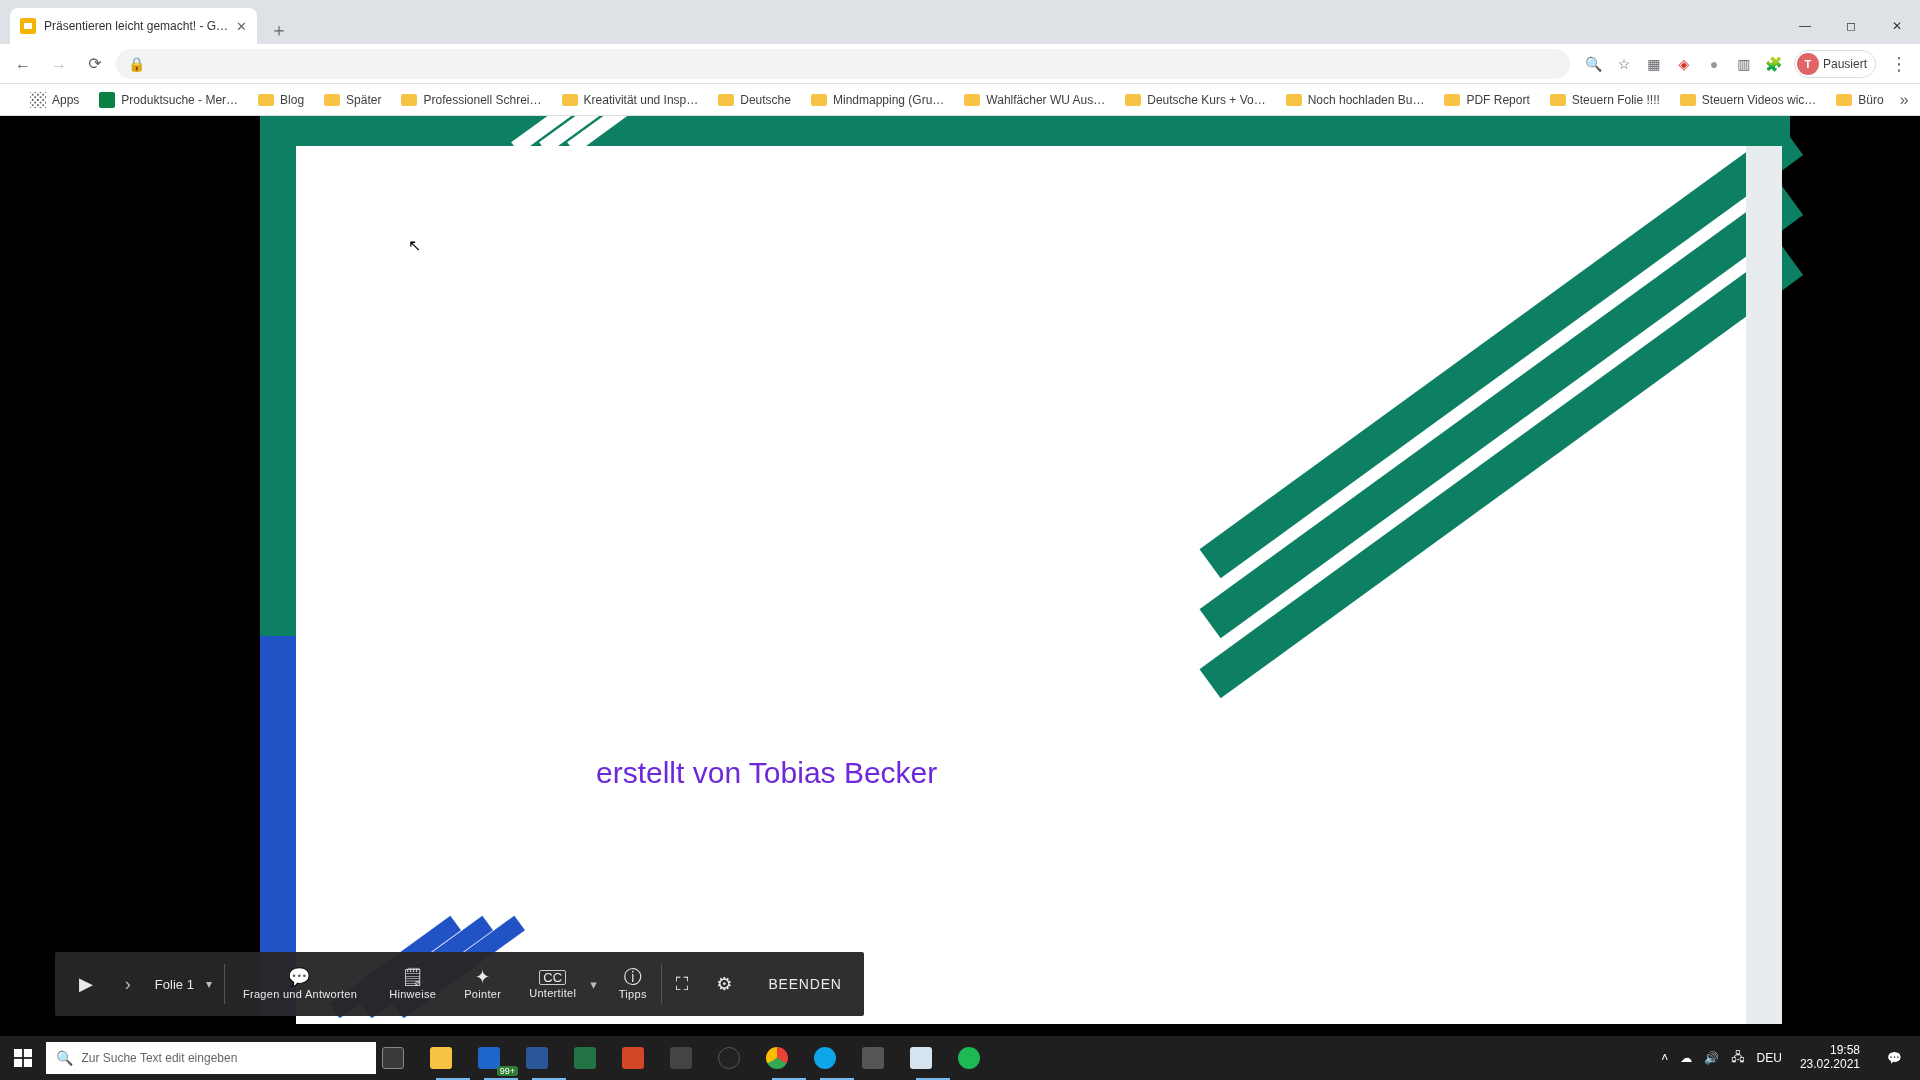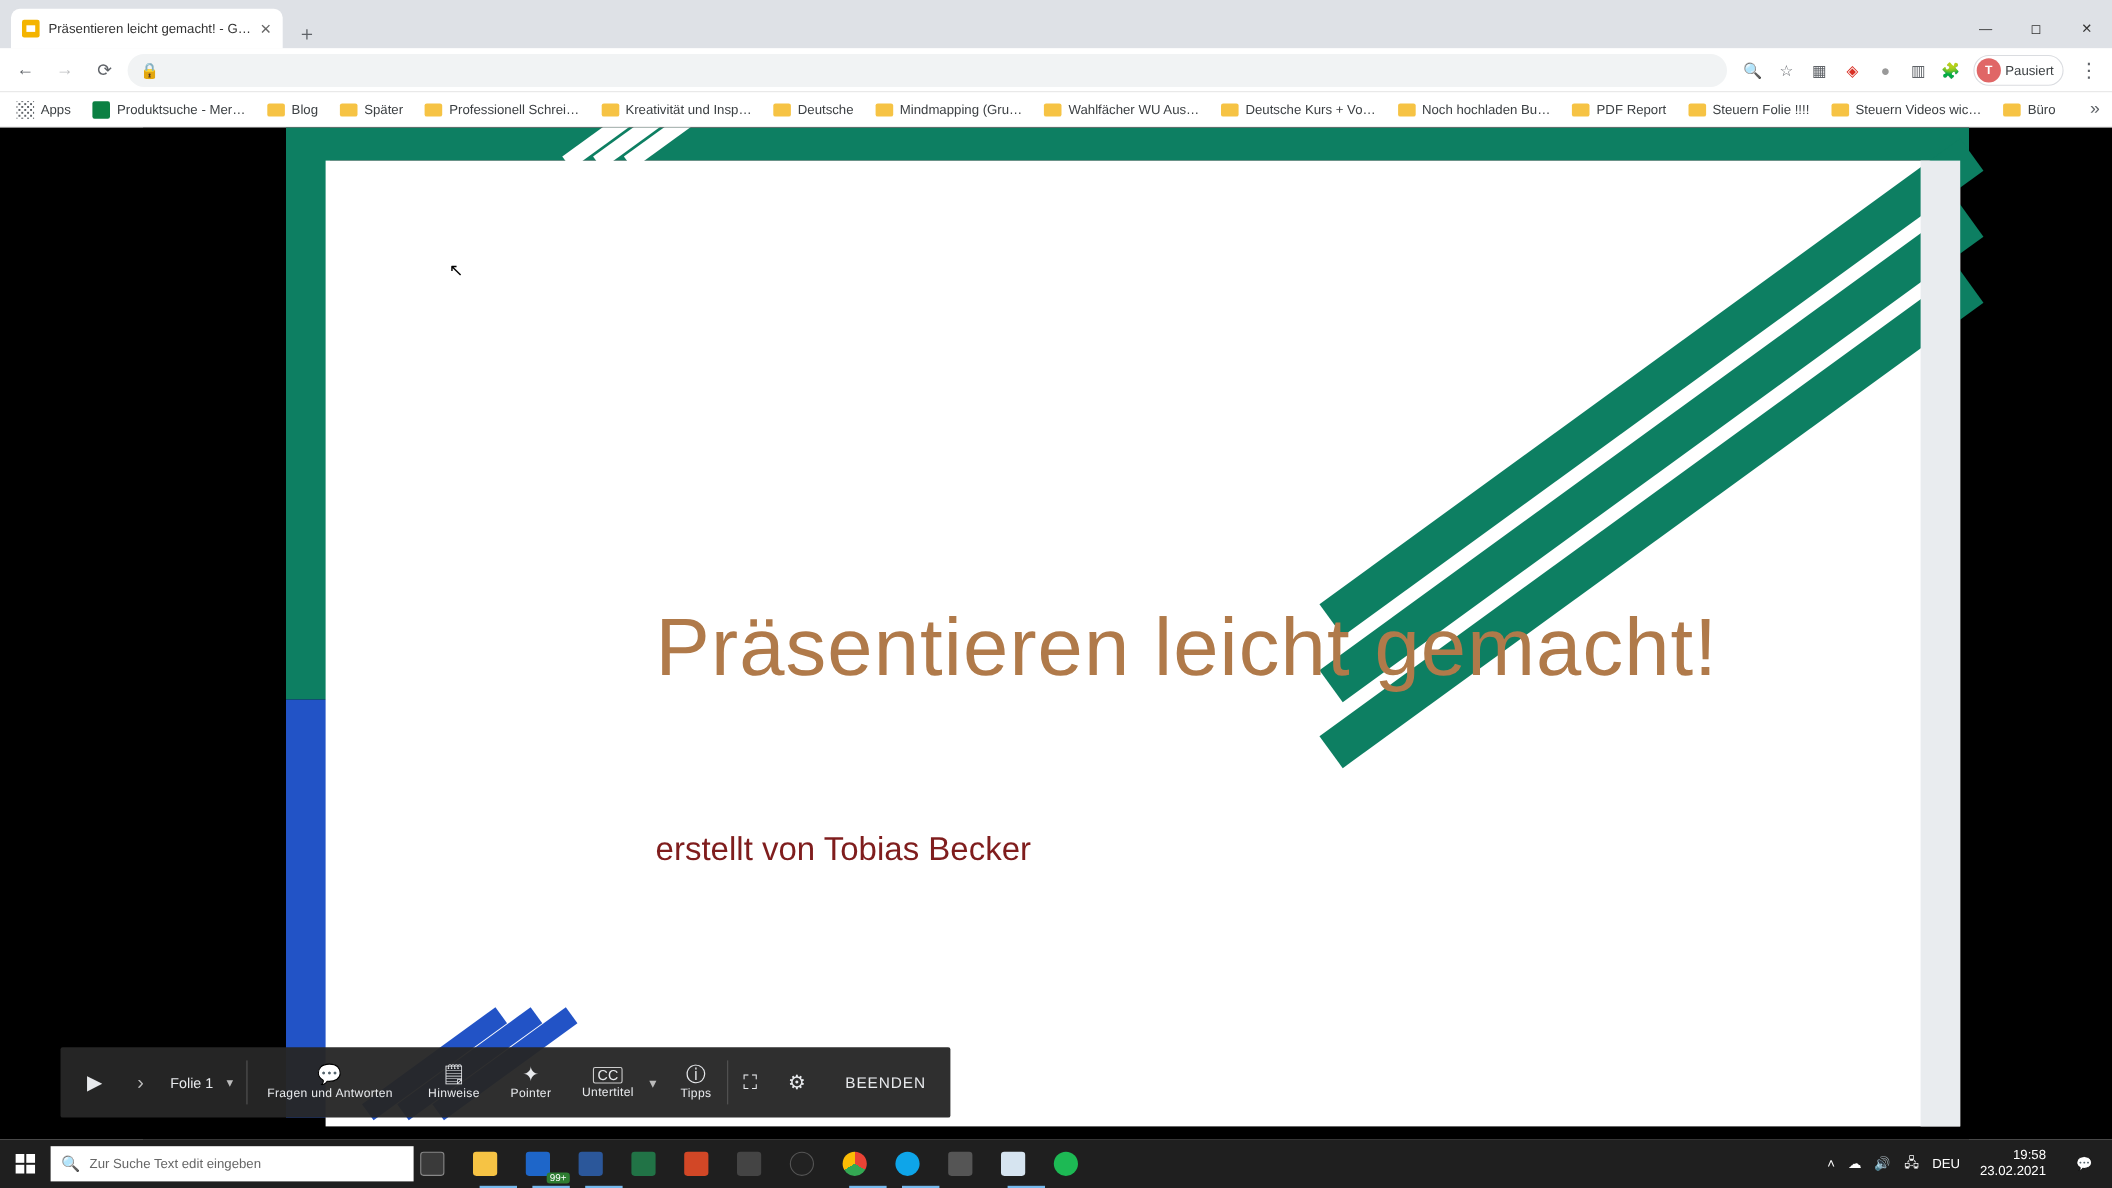--- a/index.html
+++ b/index.html
@@ -85,21 +85,21 @@
   width: 22px; height:22px; border-radius:50%;
   background:#e06666; color:#fff; display:flex; align-items:center; justify-content:center;
   font-size:11px; font-weight:bold;
 }
 .menu-dots { font-size: 18px; color:#5f6368; padding: 0 4px; }
 
 
 .bookmarks {
   height: 32px; background:#fff;
   display:flex; align-items:center; gap:4px;
-  padding: 0 7px; font-size:12px; color:#3c4043;
+  padding: 0 22px; font-size:12px; color:#3c4043;
   border-bottom:1px solid #e0e0e0;
 }
 .bk {
   display:flex; align-items:center; gap:6px;
   padding: 4px 8px; border-radius:4px; white-space:nowrap;
 }
 .bk-folder { width:16px; height:12px; background:#f6c344; border-radius:2px; display:inline-block; }
 .bk-img { width:16px; height:16px; background:#0b8043; border-radius:2px; display:inline-block; }
 .apps-grid {
   width:16px;height:16px;
@@ -138,21 +138,21 @@
 .slide-body::after{
   content:""; position:absolute; right:0; top:0; bottom:0; width:36px;
   background:#e9ecef;
 }
 .slide-title {
   position:absolute; left:300px; top:400px;
   font-size: 74px; color:#b07a4a; font-weight:400; letter-spacing:1px;
 }
 .slide-sub {
   position:absolute; left:300px; top:610px;
-  font-size: 30px; color:#7f1d1d;text-align:center;
+  font-size: 30px; color:#6d28d9;text-align:center;
 }
 
 
 .stripes-tr {
   position:absolute; right:10px; top:-60px;
 }
 .stripes-tr .bar {
   position:absolute; width: 720px; height:36px; background:#0d7f62;
   transform: rotate(-36deg); transform-origin: right top;
 }
@@ -358,21 +358,20 @@
       <div class="slide-deco">
         <div class="slide-green-top"></div>
         <div class="slide-green-side"></div>
         <div class="slide-blue"></div>
         <div class="slide-body">
           <div class="stripes-tr">
             <div class="bar b1"></div>
               <div class="bar b2"></div>
               <div class="bar b3"></div>
           </div>
-          <div class="slide-title">Präsentieren leicht gemacht!</div>
           <div class="slide-sub">erstellt von Tobias Becker</div>
         </div>
         <div class="stripes-top-small">
           <div class="bar s1"></div>
             <div class="bar s2"></div>
             <div class="bar s3"></div>
         </div>
         <div class="stripes-bl">
           <div class="bar c1"></div>
             <div class="bar c2"></div>

